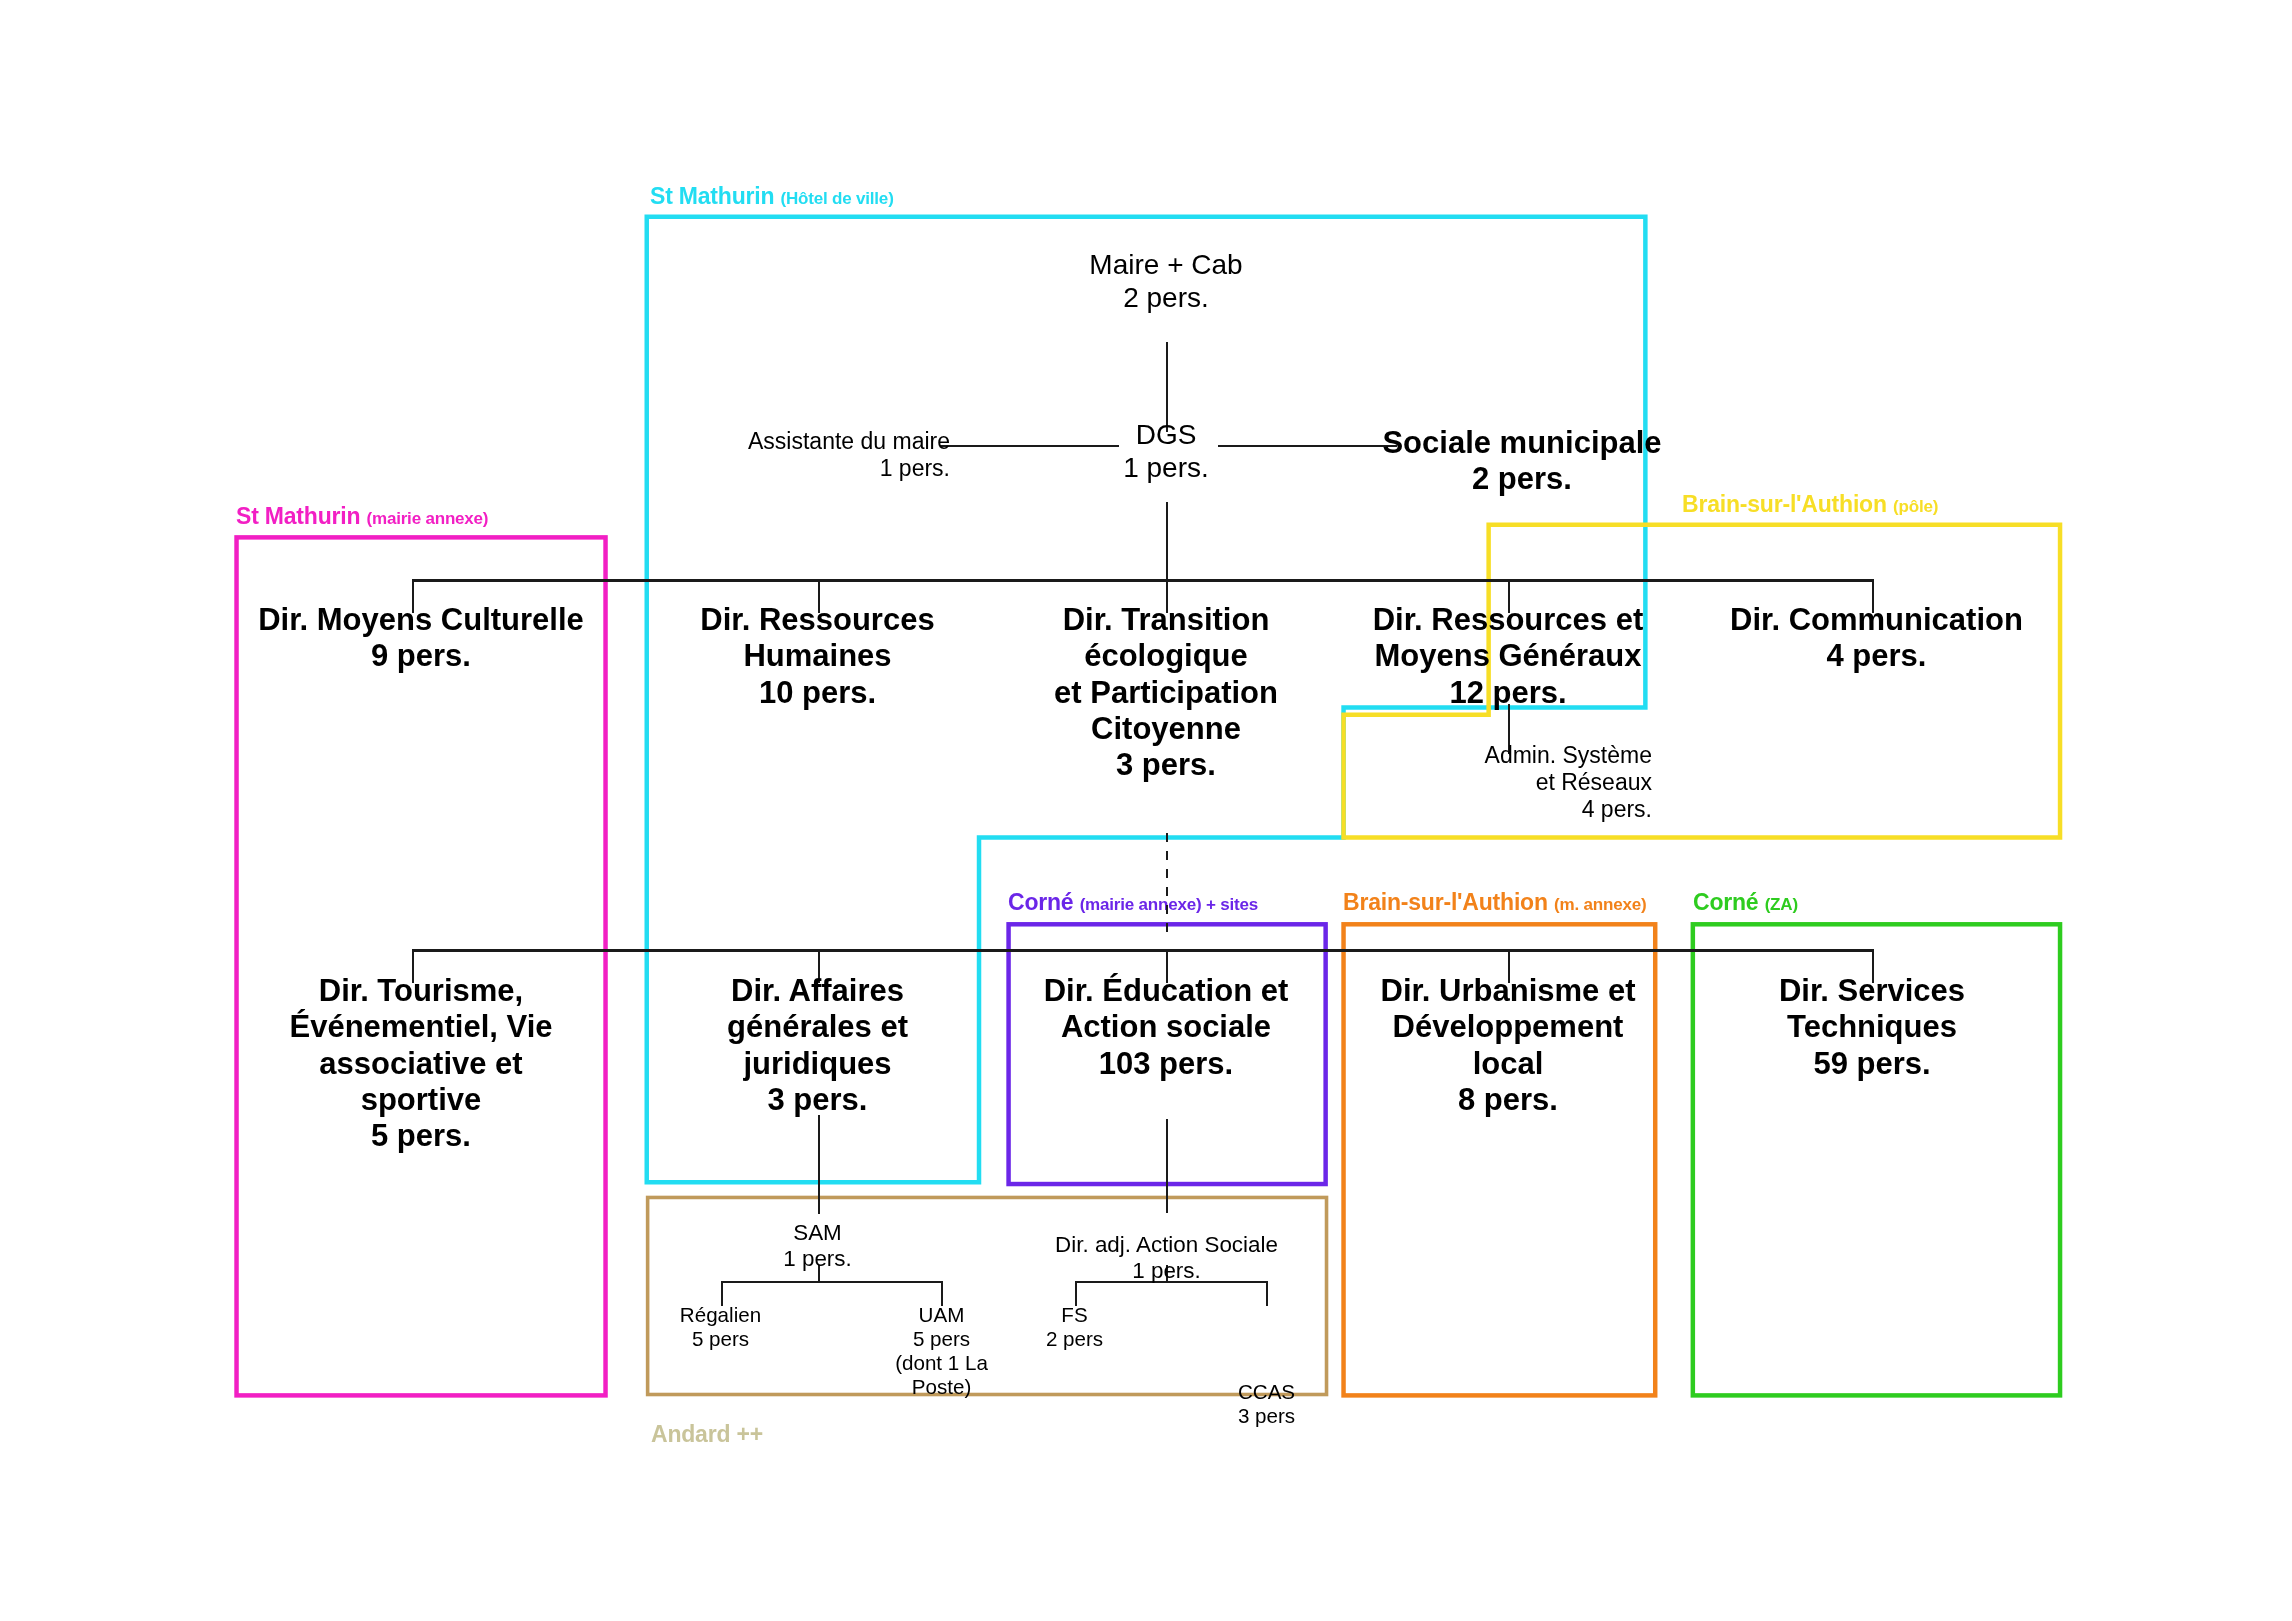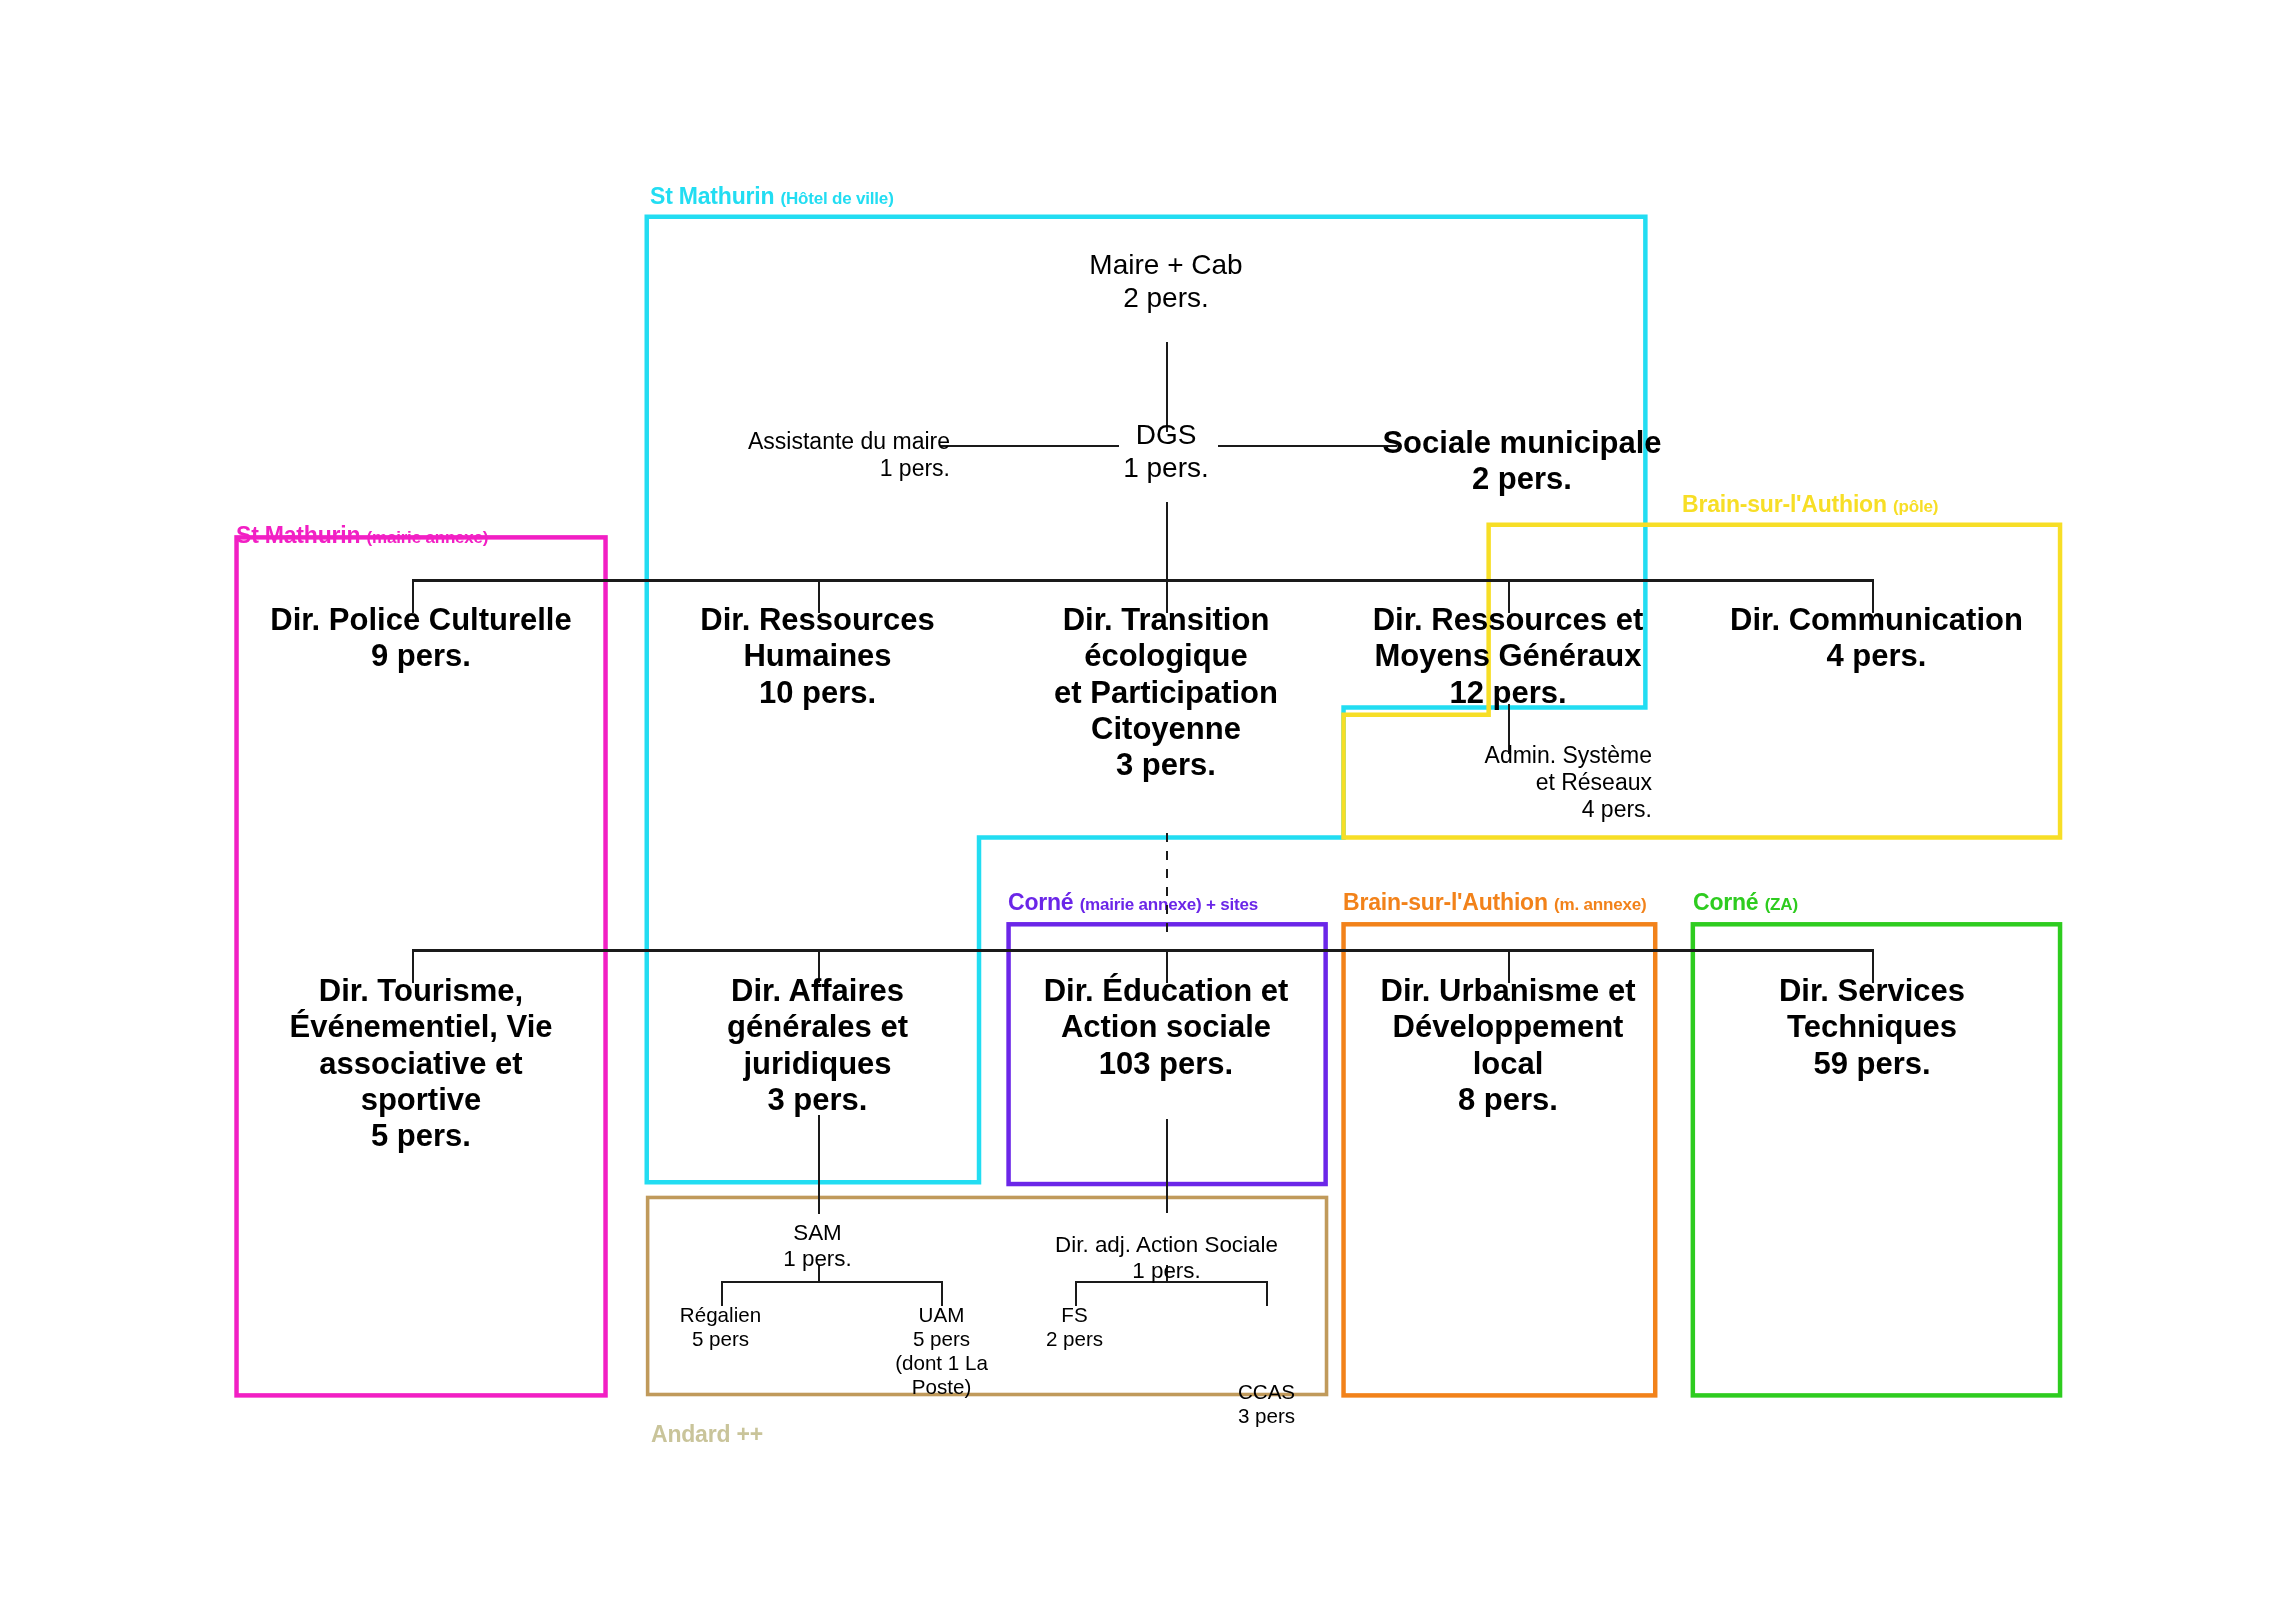--- a/index.html
+++ b/index.html
@@ -47,21 +47,21 @@
     <rect x="1890" y="1032" width="410" height="526" fill="none" stroke="#2ECC1F" stroke-width="5"></rect>
 
     <rect x="723" y="1337" width="758" height="220" fill="none" stroke="#C09A5B" stroke-width="4"></rect>
   </svg>
 
   <div class="zone-label" style="left:650px;top:183px;color:#22DDF2;font-size:23px;">
     <span>St Mathurin</span>
     <span class="sub"> (Hôtel de ville)</span>
   </div>
 
-  <div class="zone-label" style="left:236px;top:522px;color:#F21FC4;font-size:23px;">
+  <div class="zone-label" style="left:236px;top:503px;color:#F21FC4;font-size:23px;">
     <span>St Mathurin</span>
     <span class="sub"> (mairie annexe)</span>
   </div>
 
   <div class="zone-label" style="left:1682px;top:491px;color:#F7DE26;font-size:23px;">
     <span>Brain-sur-l'Authion</span>
     <span class="sub"> (pôle)</span>
   </div>
 
   <div class="zone-label" style="left:1008px;top:889px;color:#6B26E8;font-size:23px;">
@@ -138,21 +138,21 @@
     <span class="t">Assistante du maire</span>
     <span class="t">1 pers.</span>
   </div>
 
   <div class="node big" style="left:1370px;top:425px;width:304px;">
     <span class="t">Sociale municipale</span>
     <span class="t">2 pers.</span>
   </div>
 
   <div class="node big" style="left:251px;top:602px;width:340px;">
-    <span class="t">Dir. Police Culturelle</span>
+    <span class="t">Dir. Moyens Culturelle</span>
     <span class="t">9 pers.</span>
   </div>
 
   <div class="node big" style="left:667px;top:602px;width:301px;">
     <span class="t">Dir. Ressources</span>
     <span class="t">Humaines</span>
     <span class="t">10 pers.</span>
   </div>
 
   <div class="node big" style="left:987px;top:602px;width:358px;">

